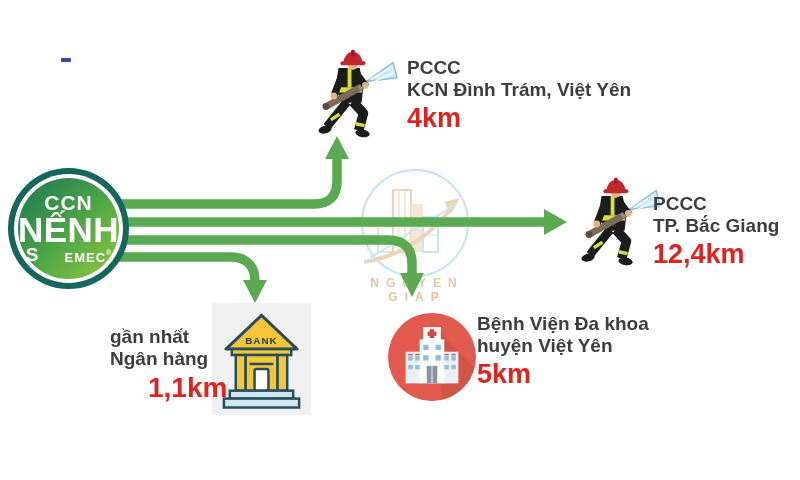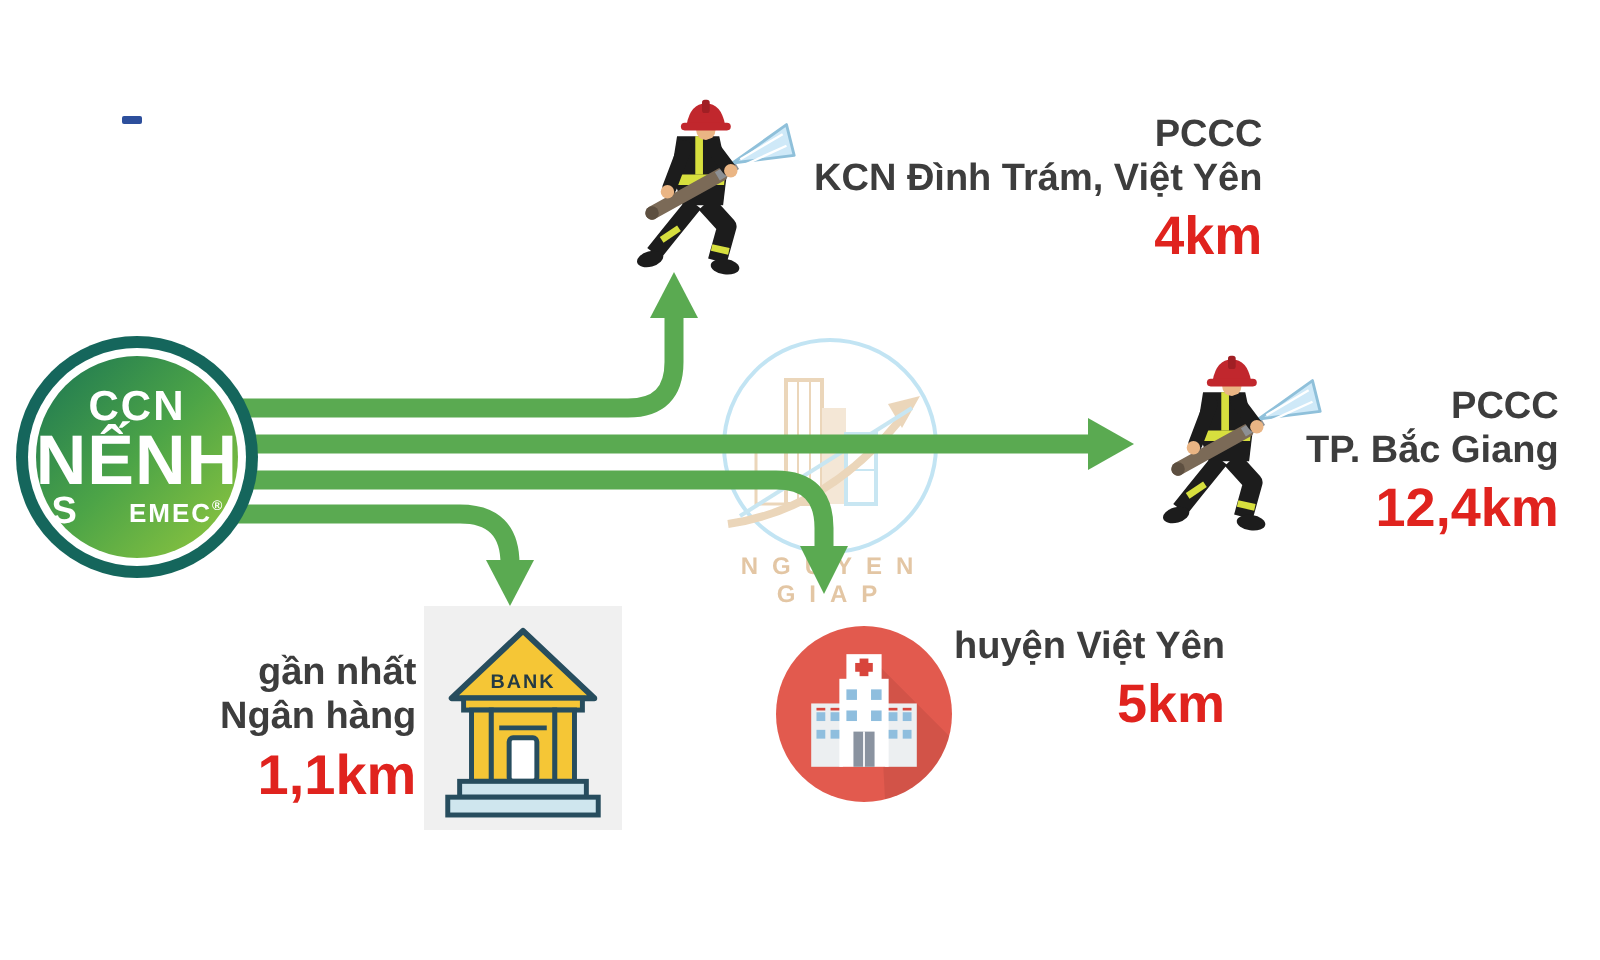--- a/index.html
+++ b/index.html
@@ -28,27 +28,27 @@
     z-index:1; color:#e3c6a4; font-size:12px; font-weight:bold; letter-spacing:7px; }
   
   .fire-icon { position:absolute; width:96px; height:96px; z-index:3; }
   .fire-1 { left:303px; top:46px; }
   .fire-2 { left:566px; top:174px; }
   .bank-icon { position:absolute; left:212px; top:303px; width:99px; height:112px;
     background:#f0f0f0; z-index:3; }
   .hospital-icon { position:absolute; left:388px; top:313px; width:88px; height:88px;
     border-radius:50%; background:#e25a4e; overflow:hidden; z-index:3; }
   
-  .dest { position:absolute; z-index:3;text-align:right; }
+  .dest { position:absolute; z-index:3; }
   .dest-label { font-weight:bold; color:#3d3d3d; font-size:19px; line-height:22px; white-space:nowrap; }
   .dest-distance { font-weight:bold; color:#e0231e; font-size:27px; line-height:31px; margin-top:2px; }
   .dest-fire1 { left:407px; top:57px; }
   .dest-fire2 { left:653px; top:193px; }
   .dest-bank { left:110px; top:326px; }
-  .dest-bank .dest-distance { font-size:28px; }
+  .dest-bank .dest-distance { font-size:28px;margin-left:38px; }
   .dest-hospital { left:477px; top:313px; }
   
   .blue-dash { position:absolute; left:61px; top:58px; width:10px; height:4px;
     background:#2d4f9c; border-radius:1px; z-index:1; }
 </style>
 </head>
 <body>
 
 <div class="canvas">
 
@@ -192,17 +192,18 @@
     <div class="dest-distance">12,4km</div>
   </div>
 
   <div class="dest dest-bank">
     <div class="dest-label">gần nhất</div>
     <div class="dest-label">Ngân hàng</div>
     <div class="dest-distance">1,1km</div>
   </div>
 
   <div class="dest dest-hospital">
+    <div class="dest-label">Bệnh Viện Đa khoa</div>
     <div class="dest-label">huyện Việt Yên</div>
     <div class="dest-distance">5km</div>
   </div>
 
 </div>
 
 </body></html>

